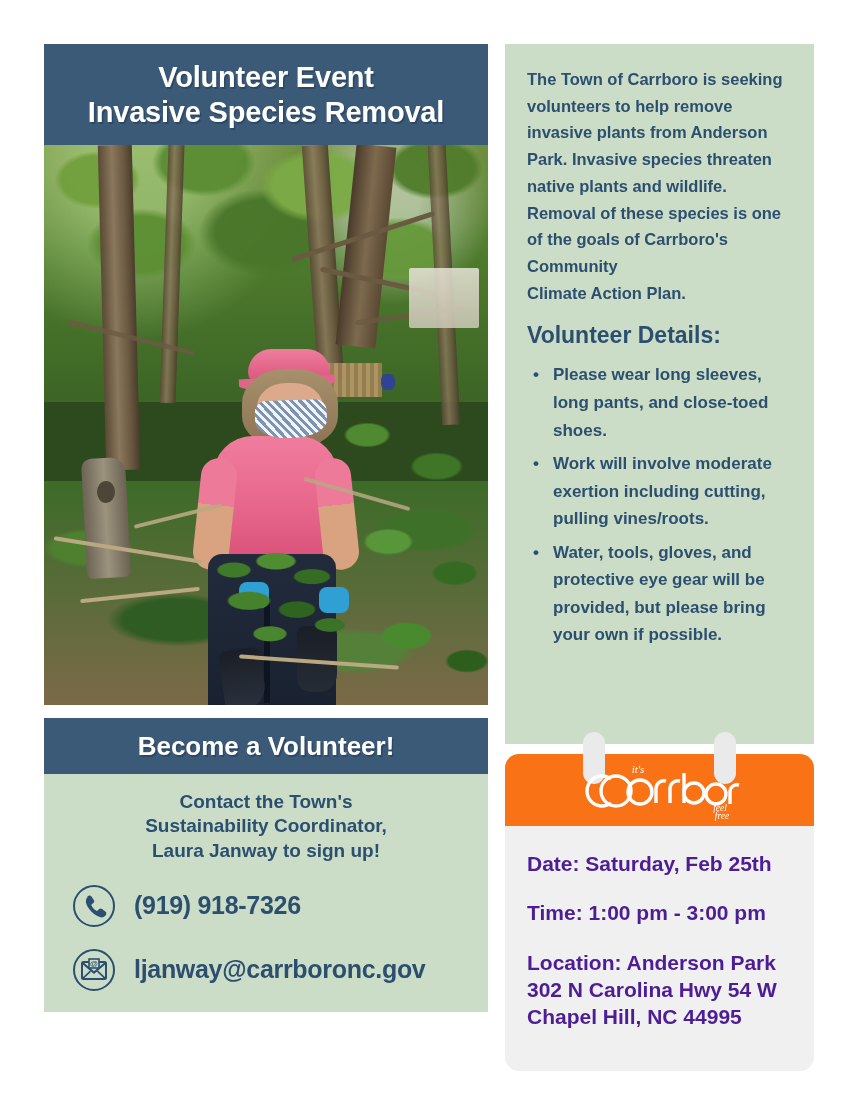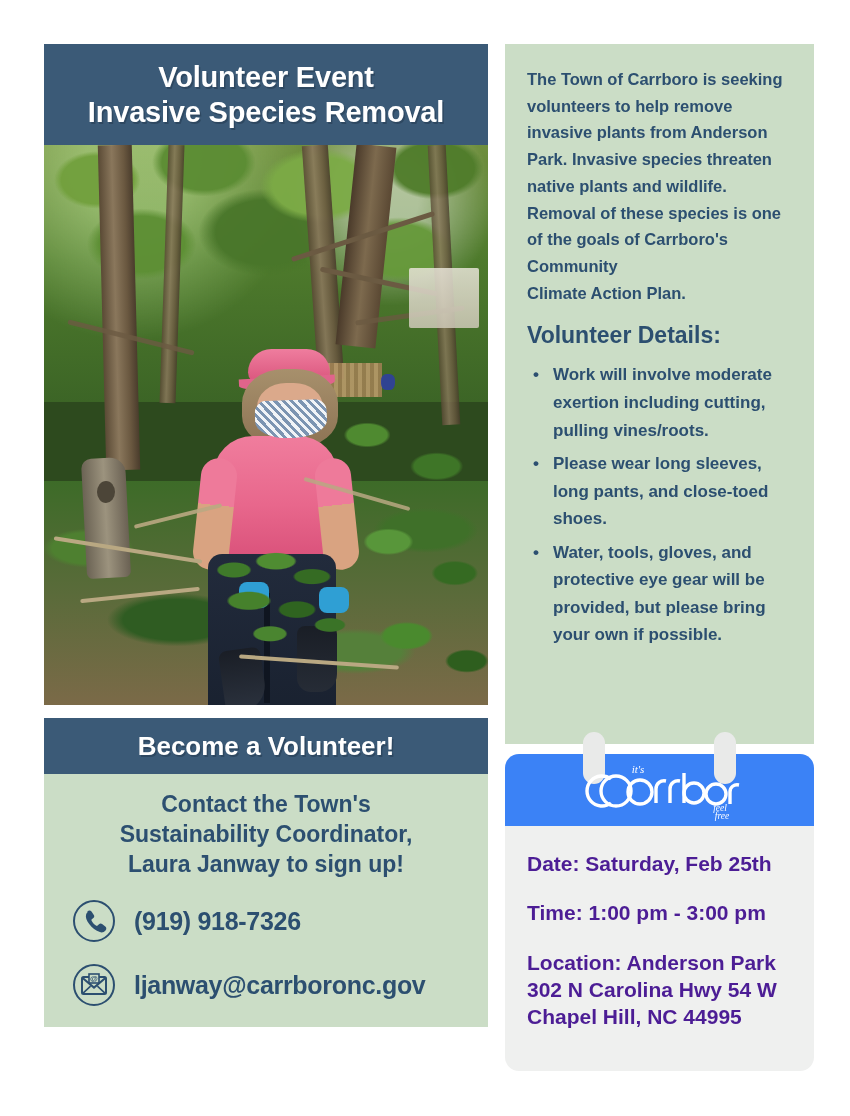--- a/index.html
+++ b/index.html
@@ -239,21 +239,21 @@
   }
   .contact-panel {
     background: #cbddc6;
     padding: 16px 14px 20px 14px;
     min-height: 218px;
     box-sizing: border-box;
   }
   .contact-lead {
     text-align: center;
     color: #2c4f70;
-    font-size: 23px;
+    font-size: 19px;
     font-weight: bold;
     line-height: 1.30;
   }
   .contact-row {
     display: flex;
     align-items: center;
     gap: 18px;
     margin-top: 20px;
     padding-left: 14px;
   }
@@ -314,21 +314,21 @@
     top: 0;
     font-size: 17px;
   }
 
   
   .logo-band {
     position: relative;
     margin-top: 10px;
     width: 309px;
     height: 72px;
-    background: #3b82f6;
+    background: #f97316;
     border-radius: 14px 14px 0 0;
   }
   .tab-bar {
     position: absolute;
     top: -22px;
     width: 22px;
     height: 52px;
     background: #e9eae9;
     border-radius: 11px;
   }
@@ -456,22 +456,22 @@
 
     <div class="info-panel">
       <p class="intro-p">
         <span>The Town of Carrboro is seeking volunteers to help remove invasive plants from Anderson Park. Invasive species threaten native plants and wildlife. Removal of these species is one of the goals of Carrboro's Community</span><br>
         <span>Climate Action Plan.</span>
       </p>
 
       <h2 class="details-h">Volunteer Details:</h2>
 
       <ul class="details-list">
+        <li>Please wear long sleeves, long pants, and close-toed shoes.</li>
         <li>Work will involve moderate exertion including cutting, pulling vines/roots.</li>
-        <li>Please wear long sleeves, long pants, and close-toed shoes.</li>
         <li>Water, tools, gloves, and protective eye gear will be provided, but please bring your own if possible.</li>
       </ul>
     </div>
 
     <div class="logo-band">
       <div class="tab-bar tab-left"></div>
       <div class="tab-bar tab-right"></div>
       <div class="logo-wrap">
         <svg viewBox="0 0 180 62" width="180" height="62">
           <g fill="none" stroke="#ffffff" stroke-width="3.4">

